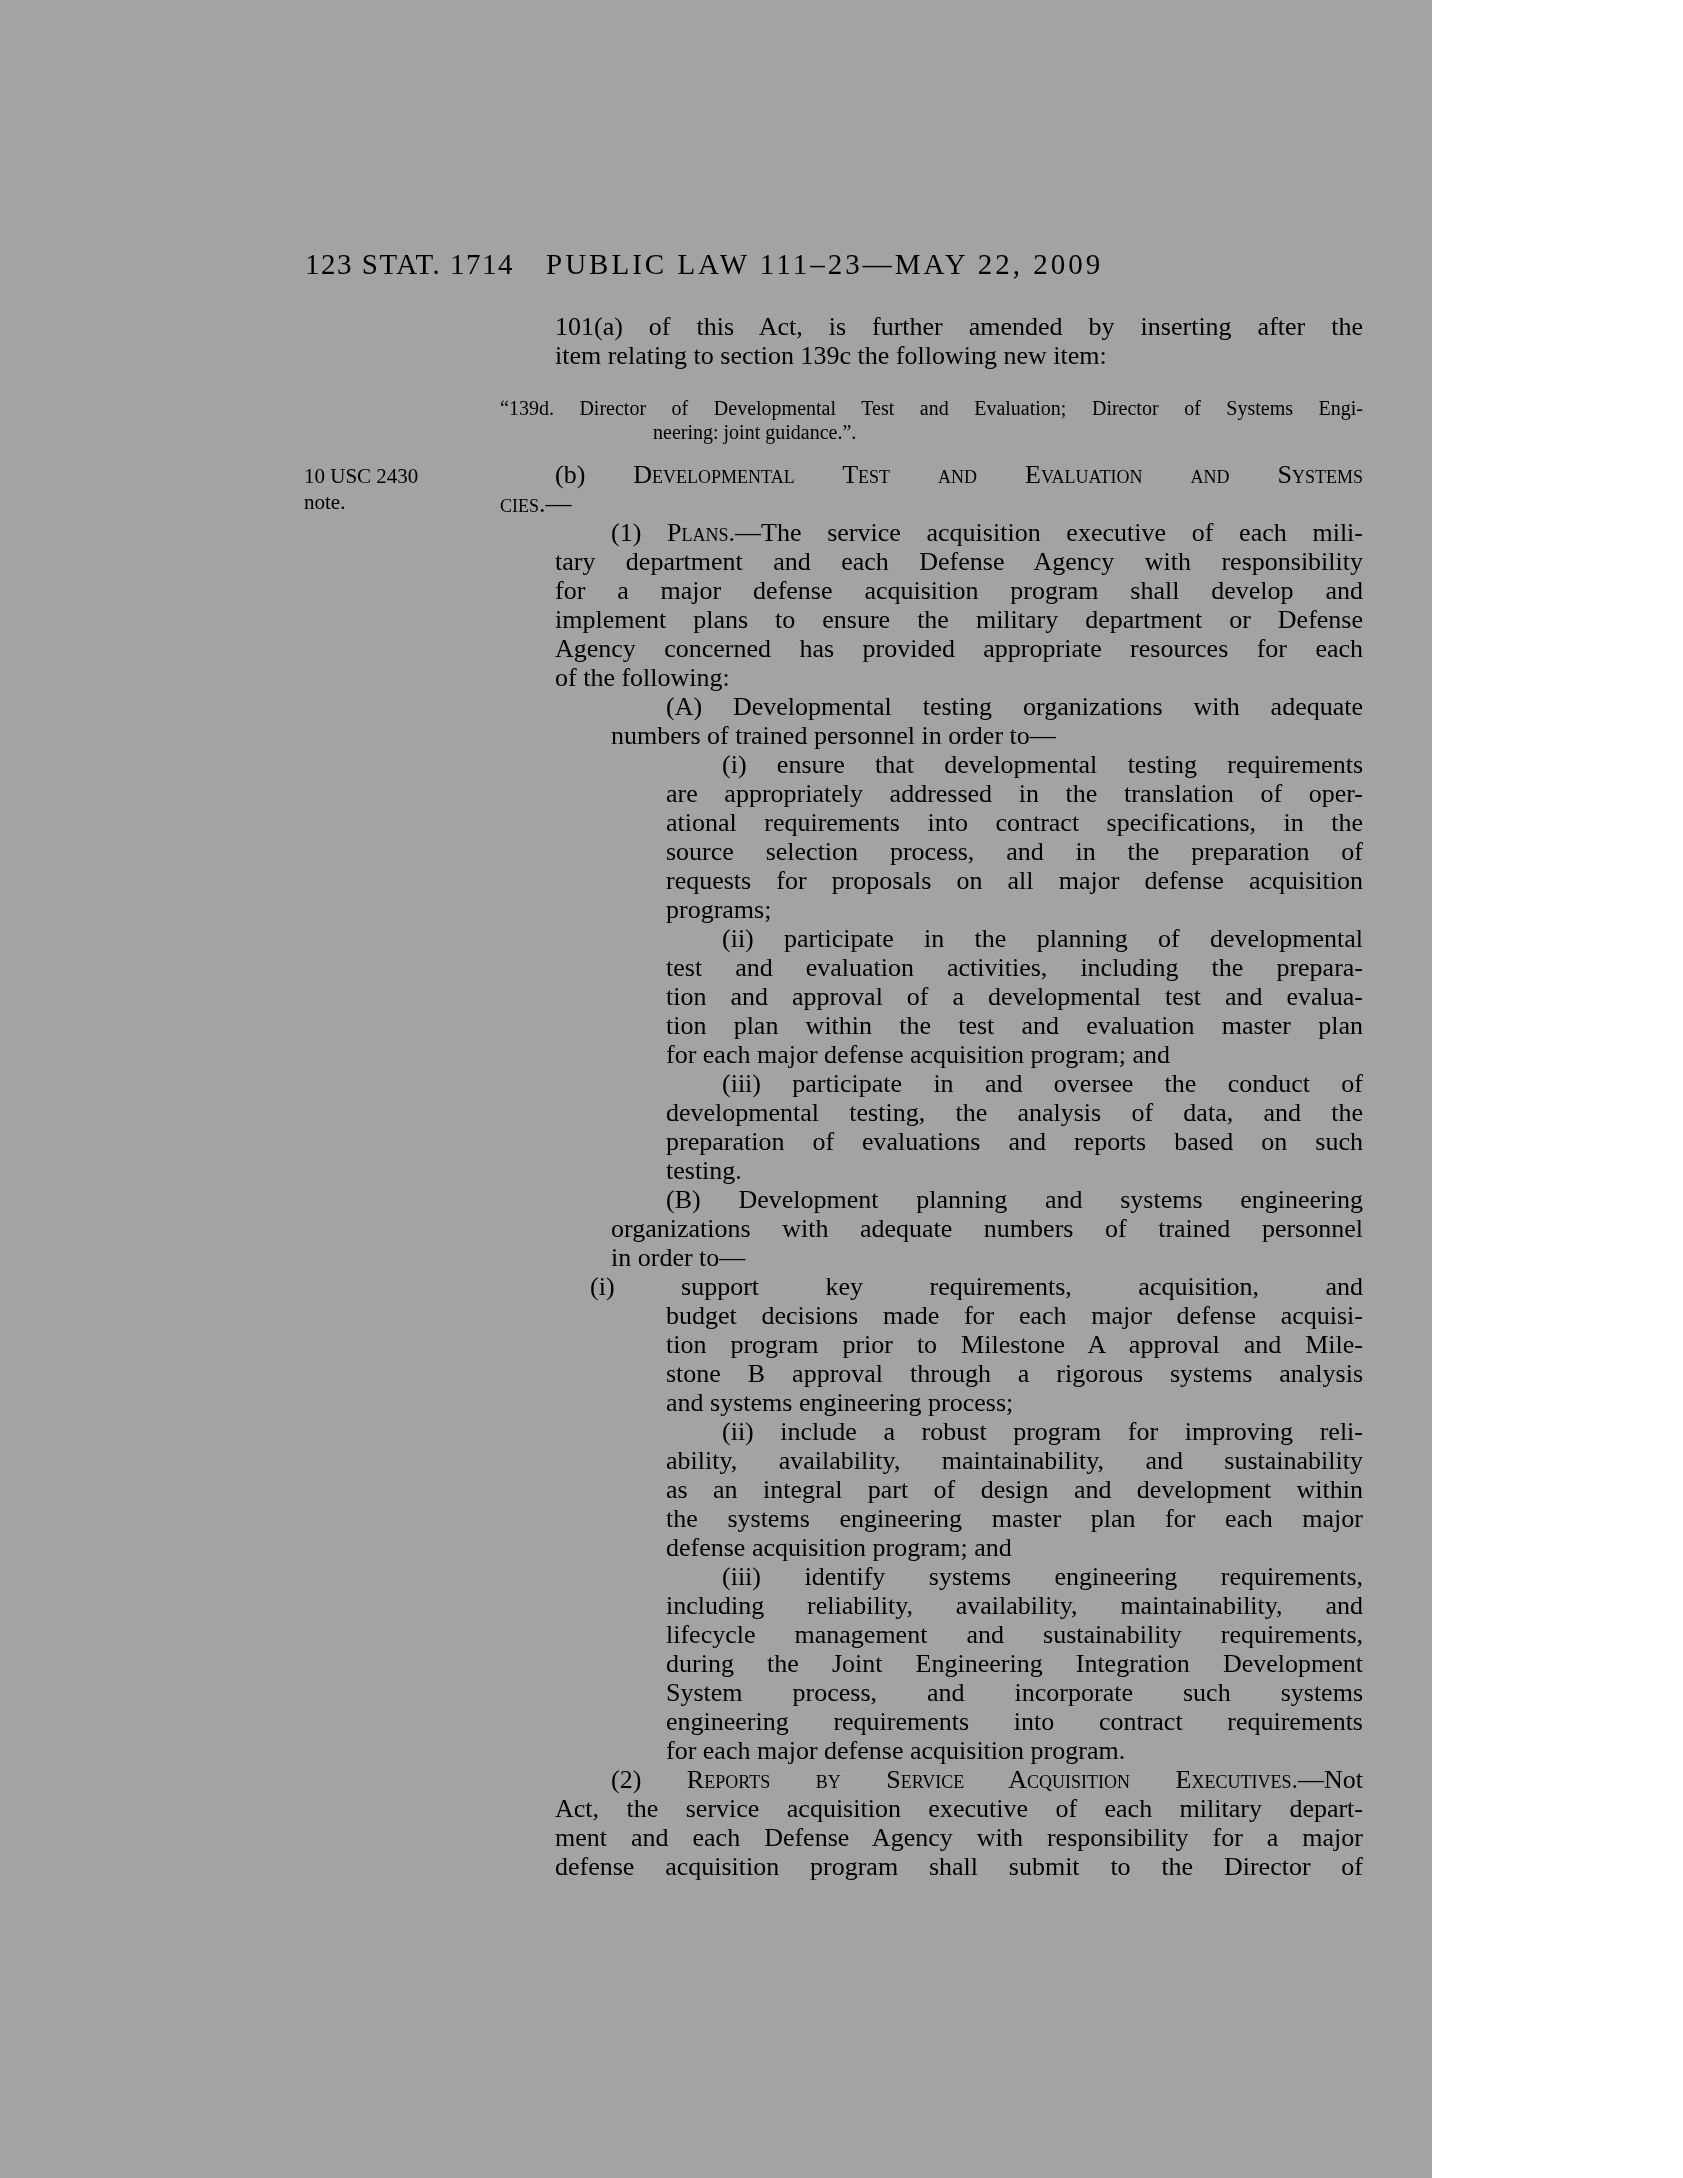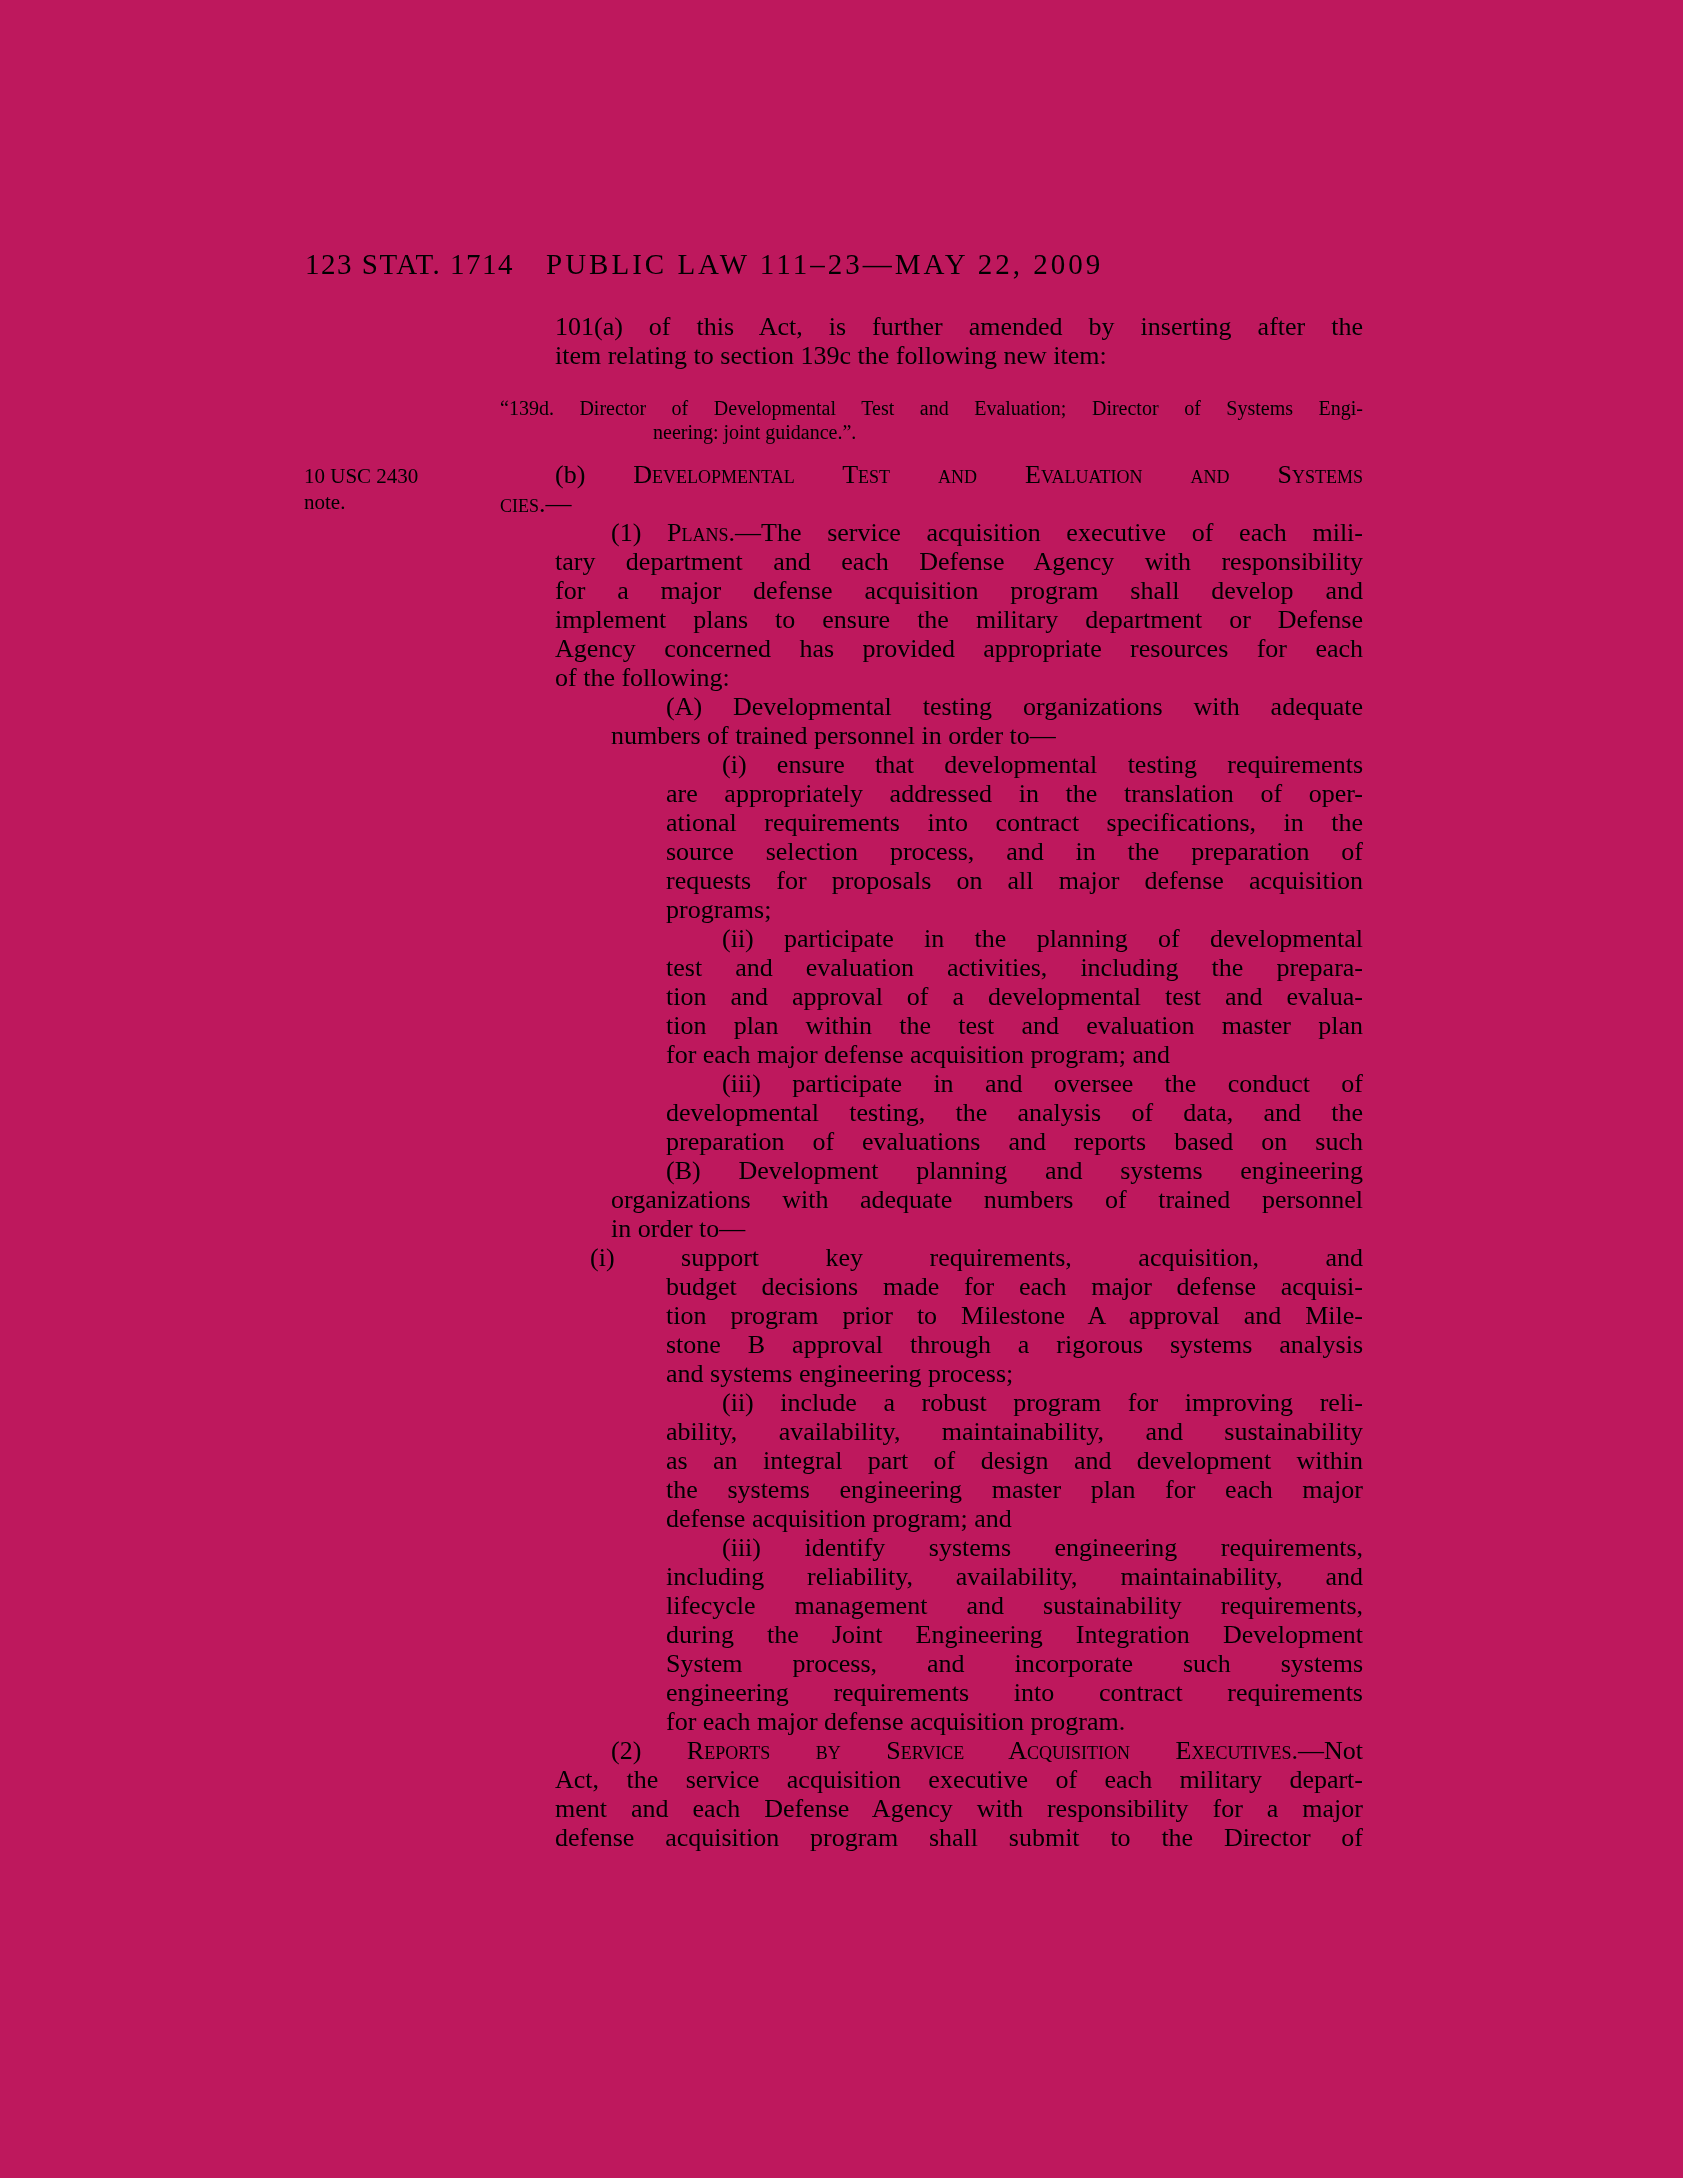--- a/index.html
+++ b/index.html
@@ -4,22 +4,22 @@
 <style>
   html, body { margin: 0; padding: 0; }
   body {
     width: 1683px; height: 2178px;
     background: #ffffff;
     color: #000000;
     font-family: "Liberation Serif", "DejaVu Serif", serif;
   }
   .page {
     position: relative;
-    width: 1683px; height: 2178px;
-    background: #be185d;
+    width: 1432px; height: 2178px;
+    background: #a3a3a3;
     overflow: hidden;
   }
   .running-head-stat {
     position: absolute;
     left: 305px; top: 248px;
     font-size: 29px;
     letter-spacing: 1.5px;
     white-space: nowrap;
   }
   .running-head-law {
@@ -93,20 +93,21 @@
         <div class="line j" style="margin-left: 166px;"><span>requests for proposals on all major defense acquisition</span></div>
         <div class="line" style="margin-left: 166px;"><span>programs;</span></div>
         <div class="line j" style="margin-left: 222px;"><span>(ii) participate in the planning of developmental</span></div>
         <div class="line j" style="margin-left: 166px;"><span>test and evaluation activities, including the prepara-</span></div>
         <div class="line j" style="margin-left: 166px;"><span>tion and approval of a developmental test and evalua-</span></div>
         <div class="line j" style="margin-left: 166px;"><span>tion plan within the test and evaluation master plan</span></div>
         <div class="line" style="margin-left: 166px;"><span>for each major defense acquisition program; and</span></div>
         <div class="line j" style="margin-left: 222px;"><span>(iii) participate in and oversee the conduct of</span></div>
         <div class="line j" style="margin-left: 166px;"><span>developmental testing, the analysis of data, and the</span></div>
         <div class="line j" style="margin-left: 166px;"><span>preparation of evaluations and reports based on such</span></div>
+        <div class="line" style="margin-left: 166px;"><span>testing.</span></div>
         <div class="line j" style="margin-left: 166px;"><span>(B) Development planning and systems engineering</span></div>
         <div class="line j" style="margin-left: 111px;"><span>organizations with adequate numbers of trained personnel</span></div>
         <div class="line" style="margin-left: 111px;"><span>in order to—</span></div>
         <div class="line j" style="margin-left: 90px;"><span>(i) support key requirements, acquisition, and</span></div>
         <div class="line j" style="margin-left: 166px;"><span>budget decisions made for each major defense acquisi-</span></div>
         <div class="line j" style="margin-left: 166px;"><span>tion program prior to Milestone A approval and Mile-</span></div>
         <div class="line j" style="margin-left: 166px;"><span>stone B approval through a rigorous systems analysis</span></div>
         <div class="line" style="margin-left: 166px;"><span>and systems engineering process;</span></div>
         <div class="line j" style="margin-left: 222px;"><span>(ii) include a robust program for improving reli-</span></div>
         <div class="line j" style="margin-left: 166px;"><span>ability, availability, maintainability, and sustainability</span></div>

